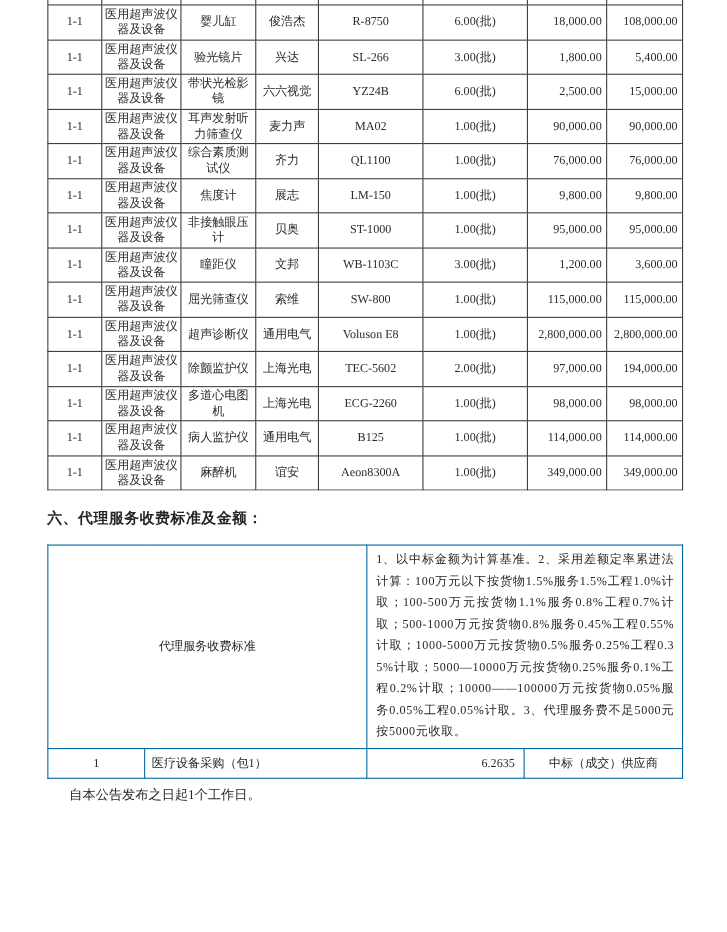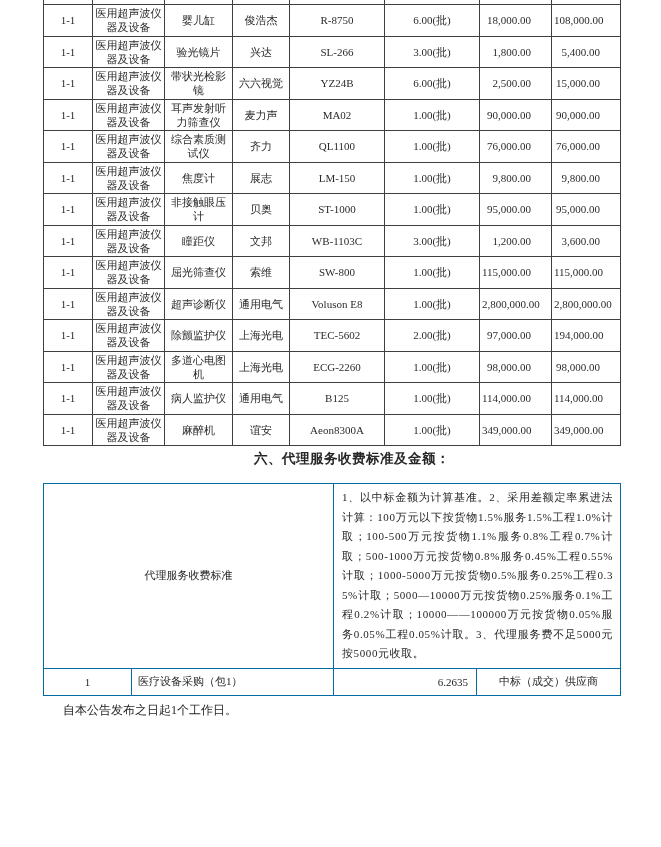--- a/index.html
+++ b/index.html
@@ -16,31 +16,31 @@
   .main-table{width:577px;margin-left:43px;margin-top:-27px;}
   .main-table td{
     border:1px solid #3f3f3f;
     font-size:11px;line-height:14px;
     text-align:center;vertical-align:middle;
     padding:1px 2px;word-break:break-all;
   }
   .main-table tr{height:31.5px;}
   .main-table tr.stub-row{height:31px;}
   .main-table td.c-unit,.main-table td.c-total{
-    text-align:right;padding-right:20px;white-space:nowrap;word-break:keep-all;margin-left:28px;
+    text-align:right;padding-right:4px;white-space:nowrap;word-break:keep-all;margin-left:28px;
   }
   .main-table td.c-qty,.main-table td.c-model{white-space:nowrap;word-break:keep-all;}
 
   
   .sec-heading{
     margin:0 0 0 43px;font-size:13.5px;font-weight:bold;
     line-height:16px;letter-spacing:0.5px;color:#262626;
   }
   .h-s5{margin-top:15px;}
-  .h-s6{margin-top:5px;text-align:center;}
+  .h-s6{margin-top:17px;}
   .h-s7{margin-top:13px;}
   .indent-para{
     margin:7px 0 0 63px;font-size:12px;line-height:15px;color:#262626;
   }
 
   
   .fee-table{width:577px;margin-left:43px;margin-top:16px;}
   .fee-table td,.fee-table th{
     border:1px solid #0369a1;vertical-align:middle;
     font-size:11px;font-weight:normal;color:#262626;

